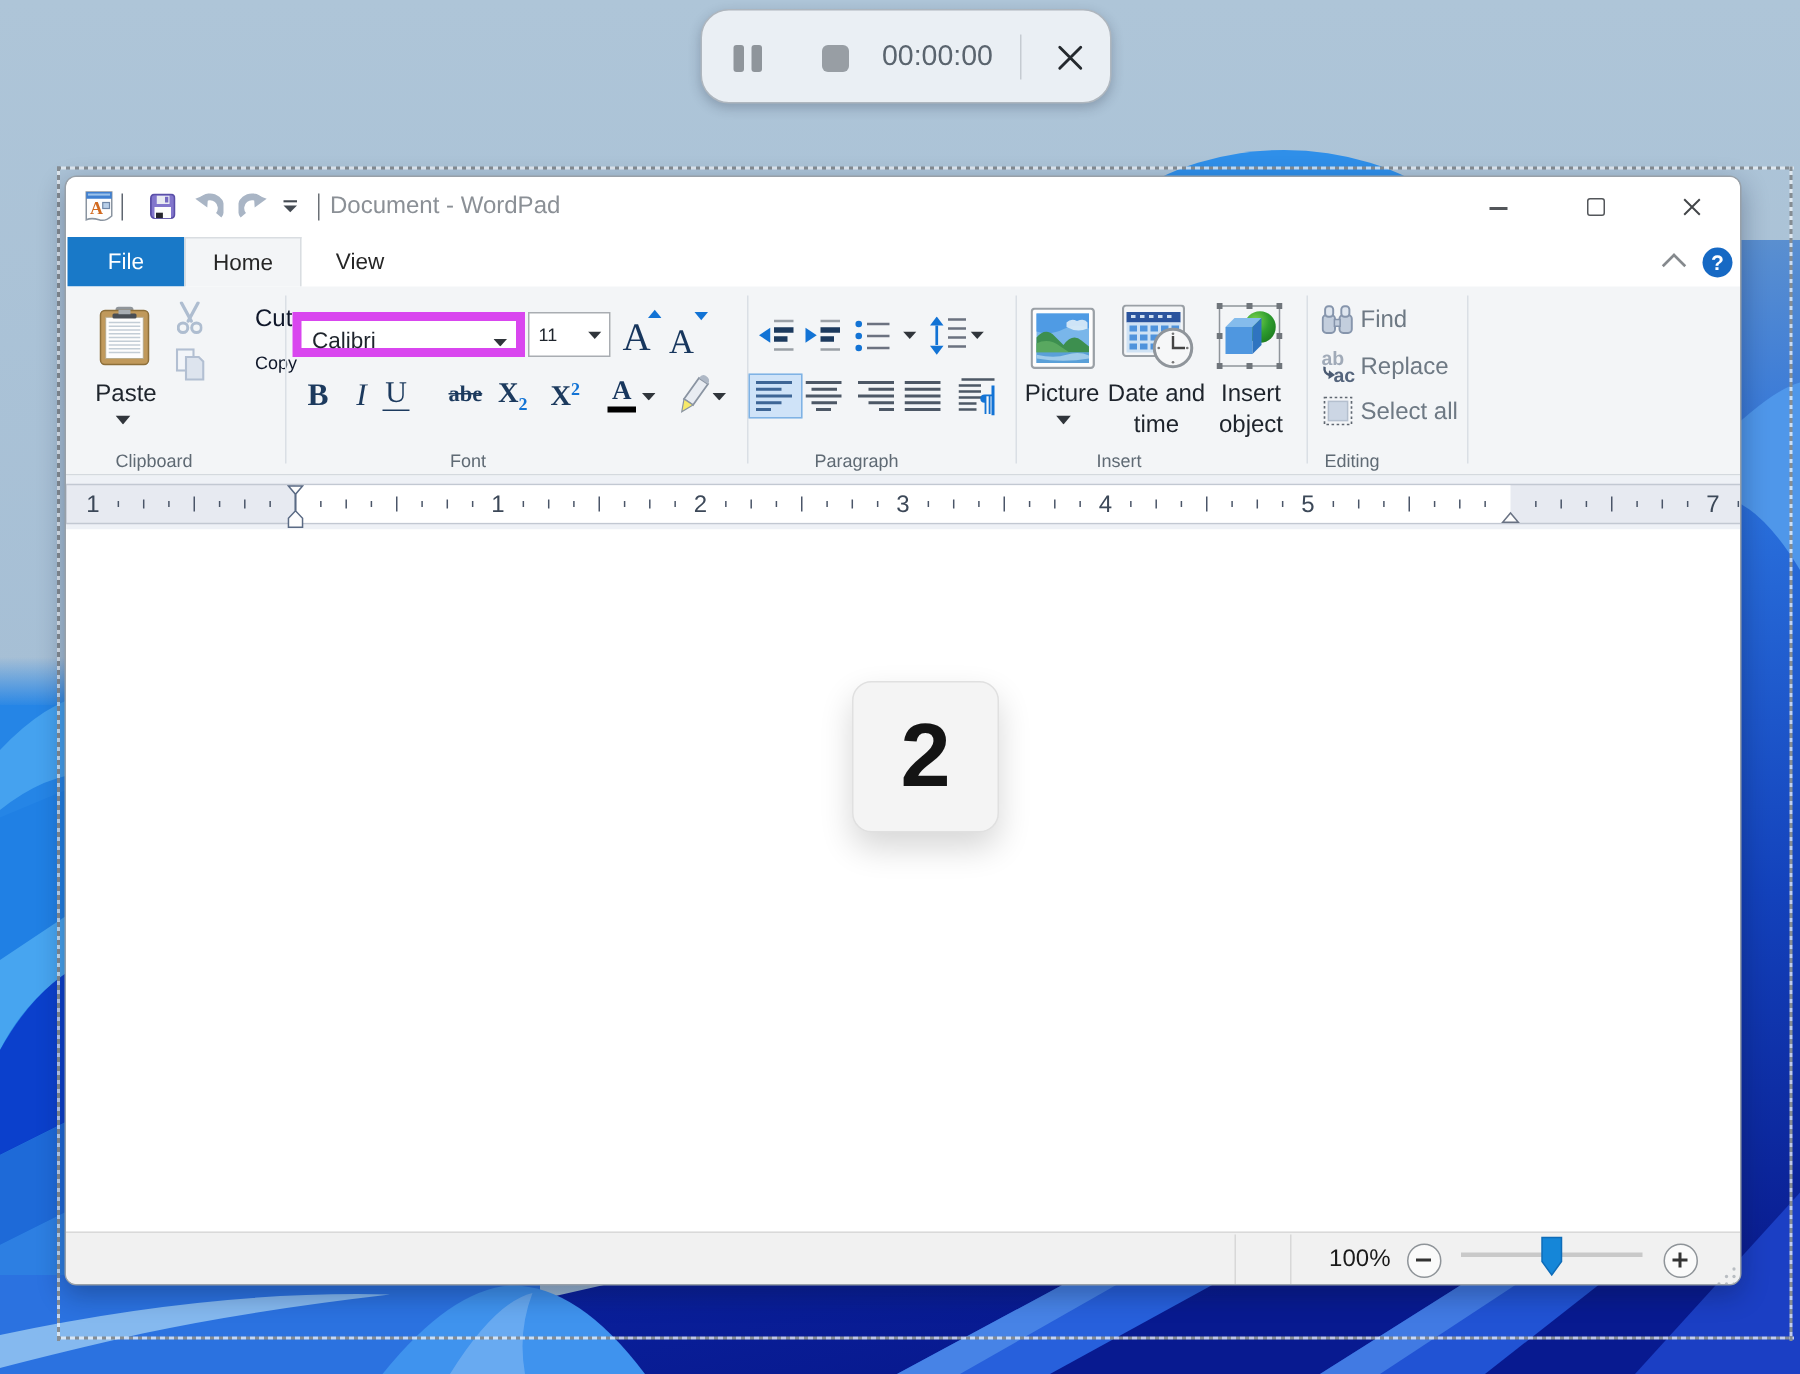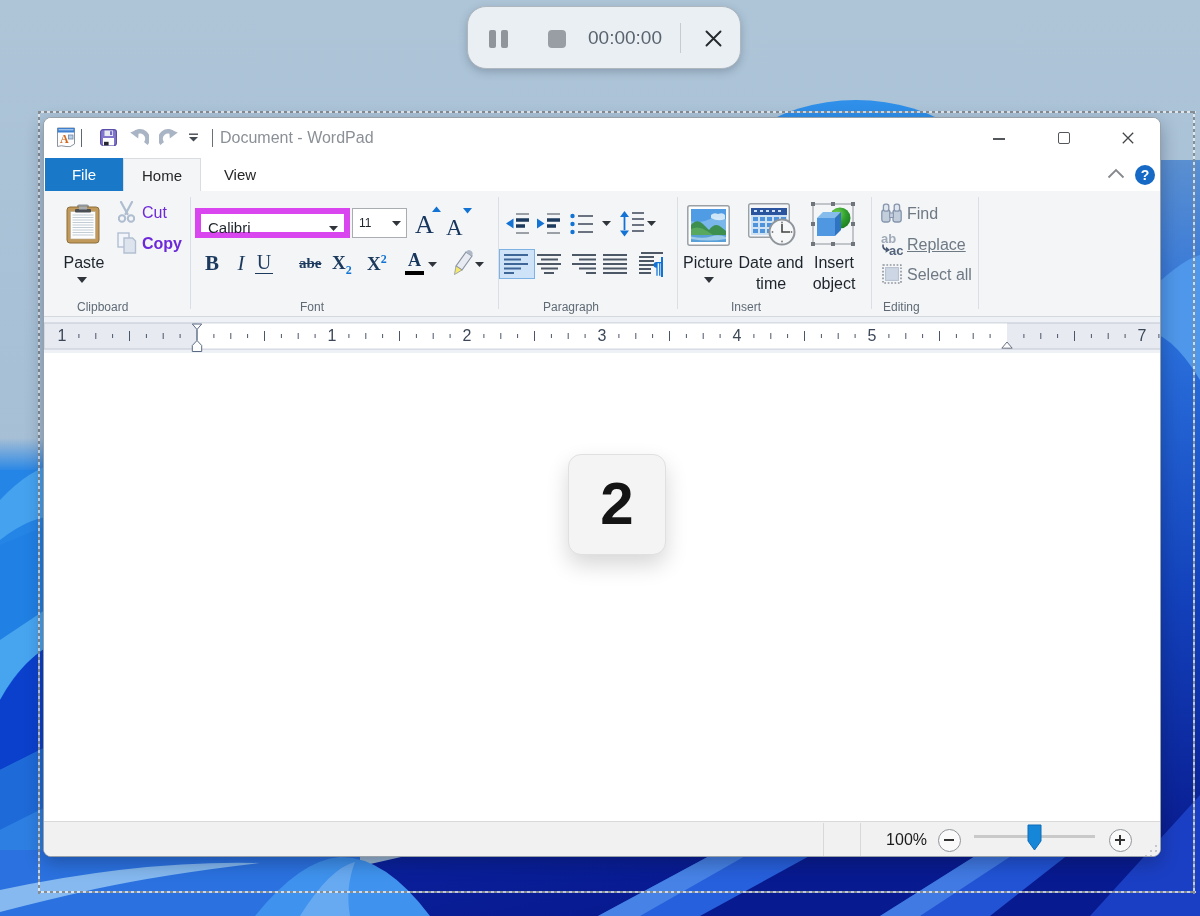--- a/index.html
+++ b/index.html
@@ -8,21 +8,21 @@
 #win{position:absolute;left:43px;top:117px;width:1118px;height:740px;background:#fff;border:1px solid #98a0a8;border-radius:8px;box-shadow:0 6px 18px rgba(10,20,50,.32);box-sizing:border-box;overflow:hidden;}
 #titlebar{position:absolute;left:0;top:0;width:100%;height:40px;background:#fff;}
 #tabrow{position:absolute;left:0;top:40px;width:100%;height:33px;background:#fff;}
 #ribbon{position:absolute;left:0;top:73px;width:100%;height:126px;background:#f3f5f7;border-bottom:1px solid #d4d9de;box-sizing:border-box;}
 #rulerarea{position:absolute;left:0;top:199px;width:100%;height:36px;background:#eef1f6;}
 #doc{position:absolute;left:0;top:235px;width:100%;height:468px;background:#ffffff;}
 #statusbar{position:absolute;left:0;top:703px;width:100%;height:37px;background:#f1f1f1;border-top:1px solid #d9d9d9;box-sizing:border-box;padding-left:12px;}
 .glabel{position:absolute;top:109px;font-size:12px;color:#5f6a74;text-align:left;}
 .gsep{position:absolute;top:6px;height:112px;width:1px;background:#dadfe5;}
 .vtxt{font-size:15px;color:#1e242c;}
-.graytxt{font-size:15px;color:#6d28d9;}
+.graytxt{font-size:15px;color:#0f172a;margin-left:28px;}
 .edittxt{font-size:15px;color:#6e7984;}
 </style>
 </head>
 <body>
 
 <svg class="abs" style="left:0;top:0" width="1200" height="916" viewBox="0 0 1200 916">
 <defs>
 <linearGradient id="haze" x1="0" y1="0" x2="0" y2="1">
 <stop offset="0" stop-color="#aec5d8"></stop>
         <stop offset="0.5" stop-color="#a6bfd5"></stop>
@@ -171,21 +171,21 @@
       <path d="M3 1 L9.5 13 M14 1 L7.5 13" stroke="#aebdd0" stroke-width="2.2" stroke-linecap="round"></path>
       <circle cx="4" cy="17.5" r="3.2" fill="none" stroke="#aebdd0" stroke-width="2"></circle>
       <circle cx="13" cy="17.5" r="3.2" fill="none" stroke="#aebdd0" stroke-width="2"></circle>
     </svg>
     <div class="abs graytxt" style="left:98px;top:13px;font-size:16px;">Cut</div>
 
     <svg class="abs" style="left:73px;top:41px" width="20" height="22" viewBox="0 0 20 22">
       <rect x="1" y="1" width="11" height="14" fill="#f2f5f9" stroke="#b2bfd2" stroke-width="1.4"></rect>
       <path d="M7 6 h8.5 l3 3 v12 h-11.5 z" fill="#dde4ee" stroke="#b2bfd2" stroke-width="1.4"></path>
     </svg>
-    <div class="abs graytxt" style="left:98px;top:44px;font-size:16px;font-weight:bold;">Copy</div>
+    <div class="abs graytxt" style="left:98px;top:44px;font-size:12px;">Copy</div>
     <div class="gsep" style="left:146px;"></div>
     <div class="glabel" style="left:33px;width:80px;">Clipboard</div>
 
     <div class="abs" style="left:151px;top:17px;width:155px;height:30px;background:#fff;border:6px solid #d946ef;box-sizing:border-box;">
       <div style="font-size:15px;color:#1e242c;line-height:28px;padding-left:7px;">Calibri</div>
       <svg class="abs" style="right:6px;top:12px" width="9" height="5" viewBox="0 0 9 5">
           <path d="M0 0h9L4.5 5z" fill="#30353b"></path>
         </svg>
     </div>
     <div class="abs" style="left:308px;top:17px;width:55px;height:30px;background:#fff;border:1px solid #a9adb2;box-sizing:border-box;">
@@ -386,21 +386,21 @@
       <rect x="13.2" y="1.2" width="5.4" height="7" rx="2.2" fill="#dfe6ef" stroke="#8695ac" stroke-width="1.3"></rect>
       <rect x="8.6" y="10" width="3.8" height="4.5" fill="#c3cedd" stroke="#8695ac" stroke-width="1"></rect>
     </svg>
     <div class="abs edittxt" style="left:863px;top:14px;font-size:16px;">Find</div>
     <svg class="abs" style="left:836px;top:42px" width="24" height="22" viewBox="0 0 24 22">
       <text x="1" y="10" font-size="13" font-weight="bold" fill="#a0aab8" font-family="Liberation Sans,sans-serif">ab</text>
       <text x="9" y="21.5" font-size="13" font-weight="bold" fill="#54647c" font-family="Liberation Sans,sans-serif">ac</text>
       <path d="M3 11.5 q-0.5 4.5 3.5 5.5" stroke="#4a5a72" stroke-width="1.6" fill="none"></path>
       <path d="M6 13.8 L10 17 L5.6 19.8 Z" fill="#4a5a72"></path>
     </svg>
-    <div class="abs edittxt" style="left:863px;top:45px;font-size:16px;text-decoration:underline;">Replace</div>
+    <div class="abs edittxt" style="left:863px;top:45px;font-size:16px;">Replace</div>
     <svg class="abs" style="left:838px;top:73px" width="20" height="20" viewBox="0 0 20 20">
       <rect x="1" y="1" width="18" height="18" fill="none" stroke="#5f6771" stroke-width="1.1" stroke-dasharray="1.7 1.7"></rect>
       <rect x="3.6" y="3.6" width="12.8" height="12.8" fill="#ccd6e4" stroke="#b4bfce" stroke-width="1"></rect>
     </svg>
     <div class="abs edittxt" style="left:863px;top:75px;font-size:16px;">Select all</div>
     <div class="gsep" style="left:934px;"></div>
     <div class="glabel" style="left:839px;width:80px;">Editing</div>
   </div>
   <div id="rulerarea">
     <svg class="abs" style="left:0;top:0" width="1118" height="36" viewBox="0 0 1118 36">

